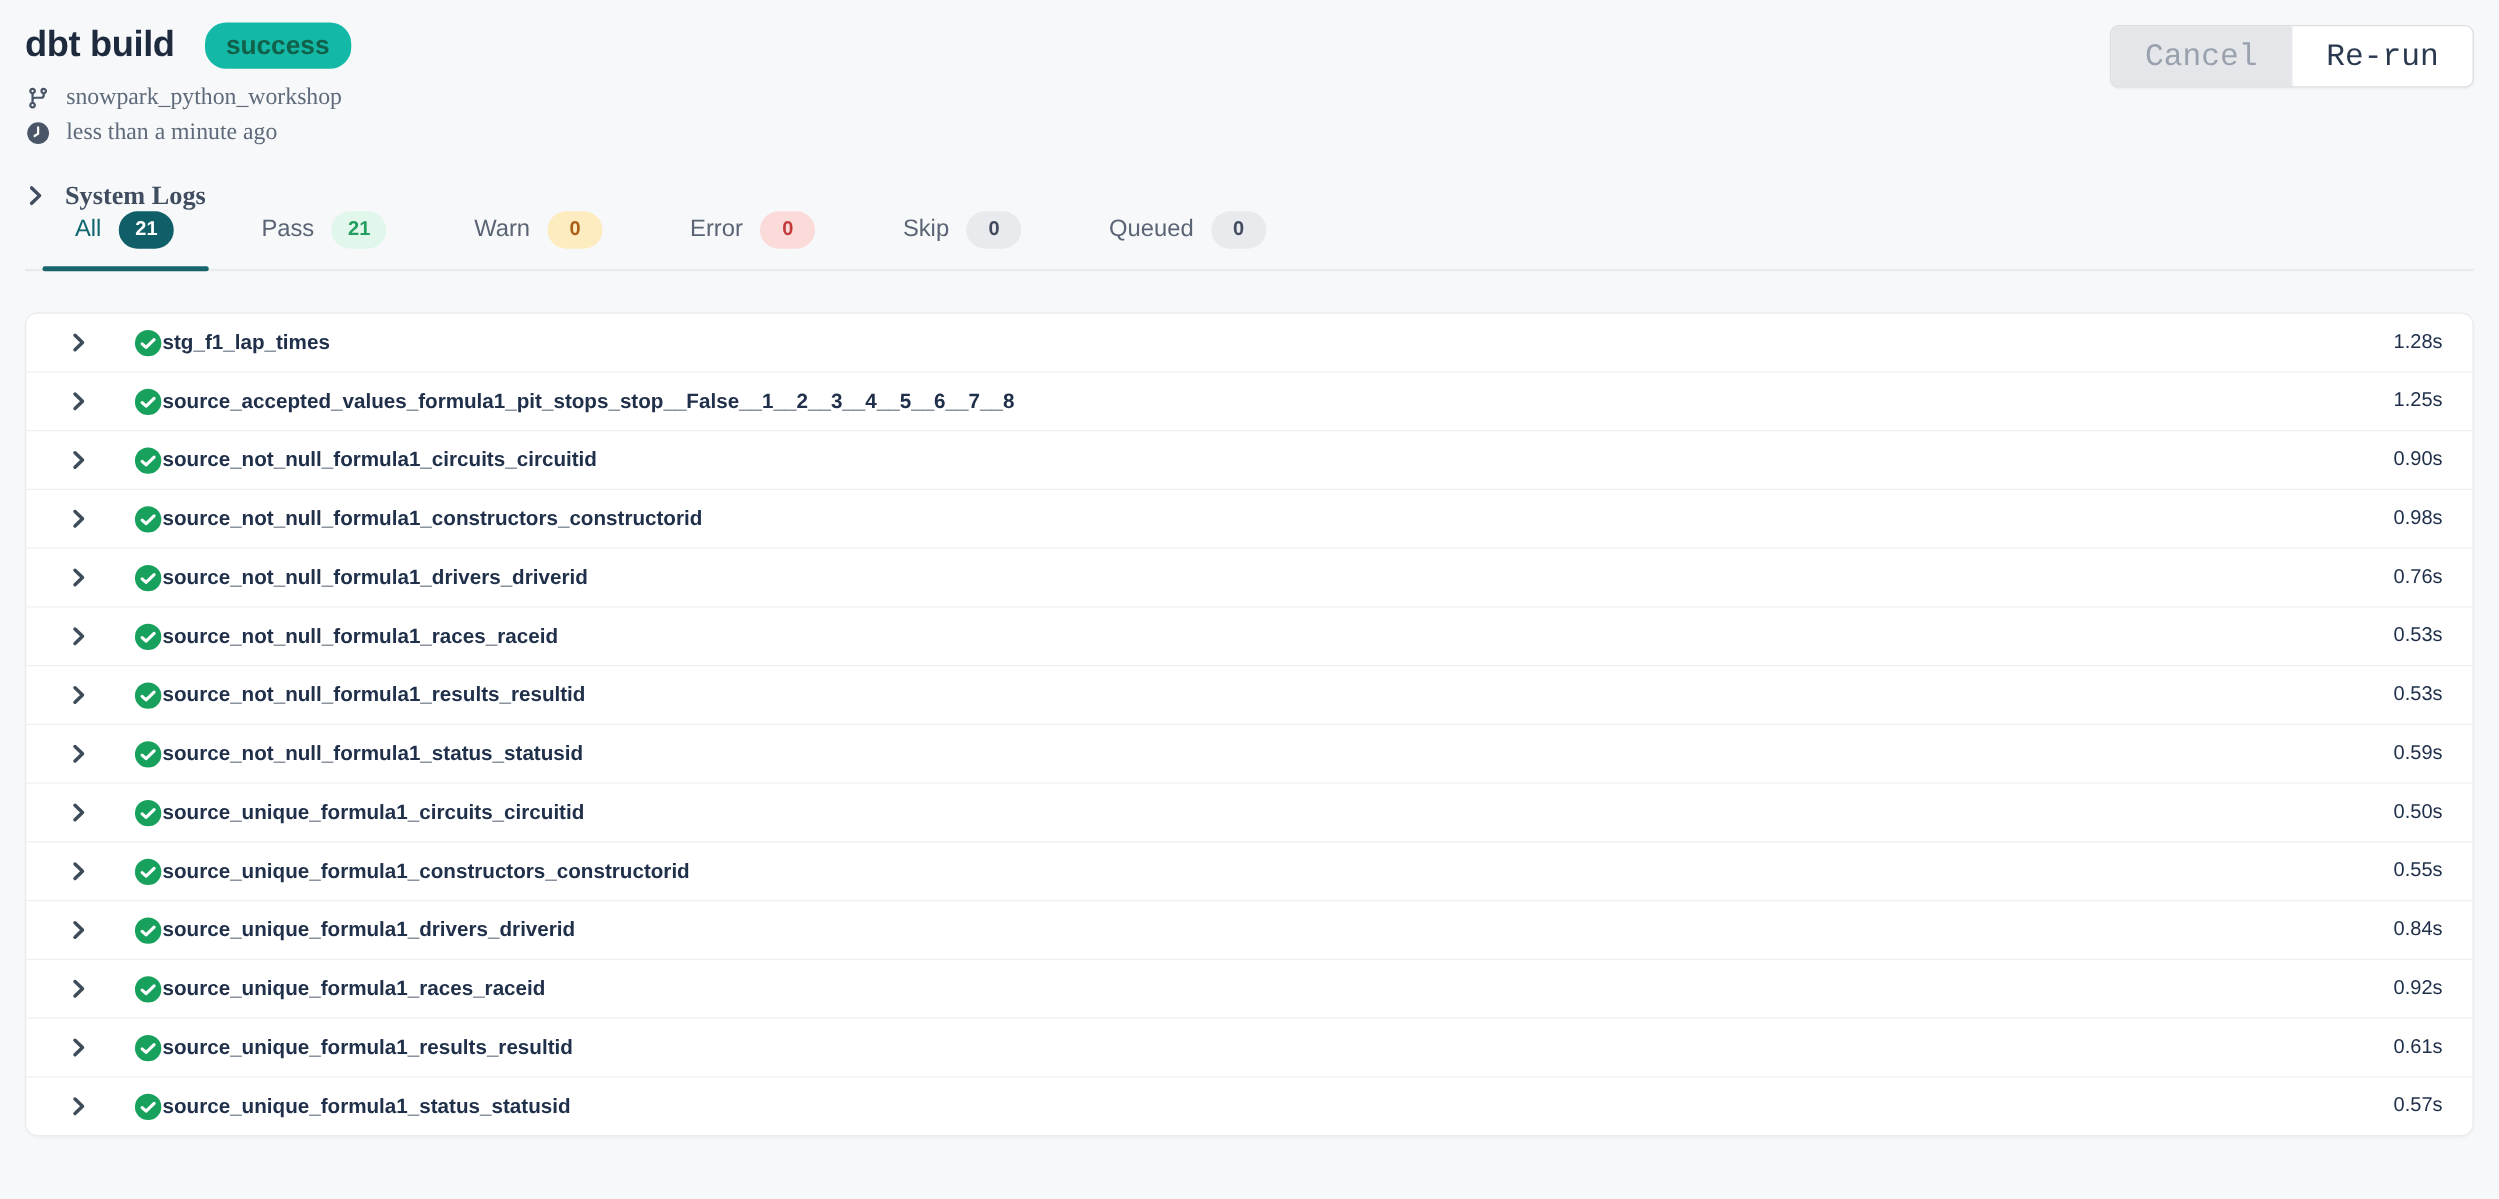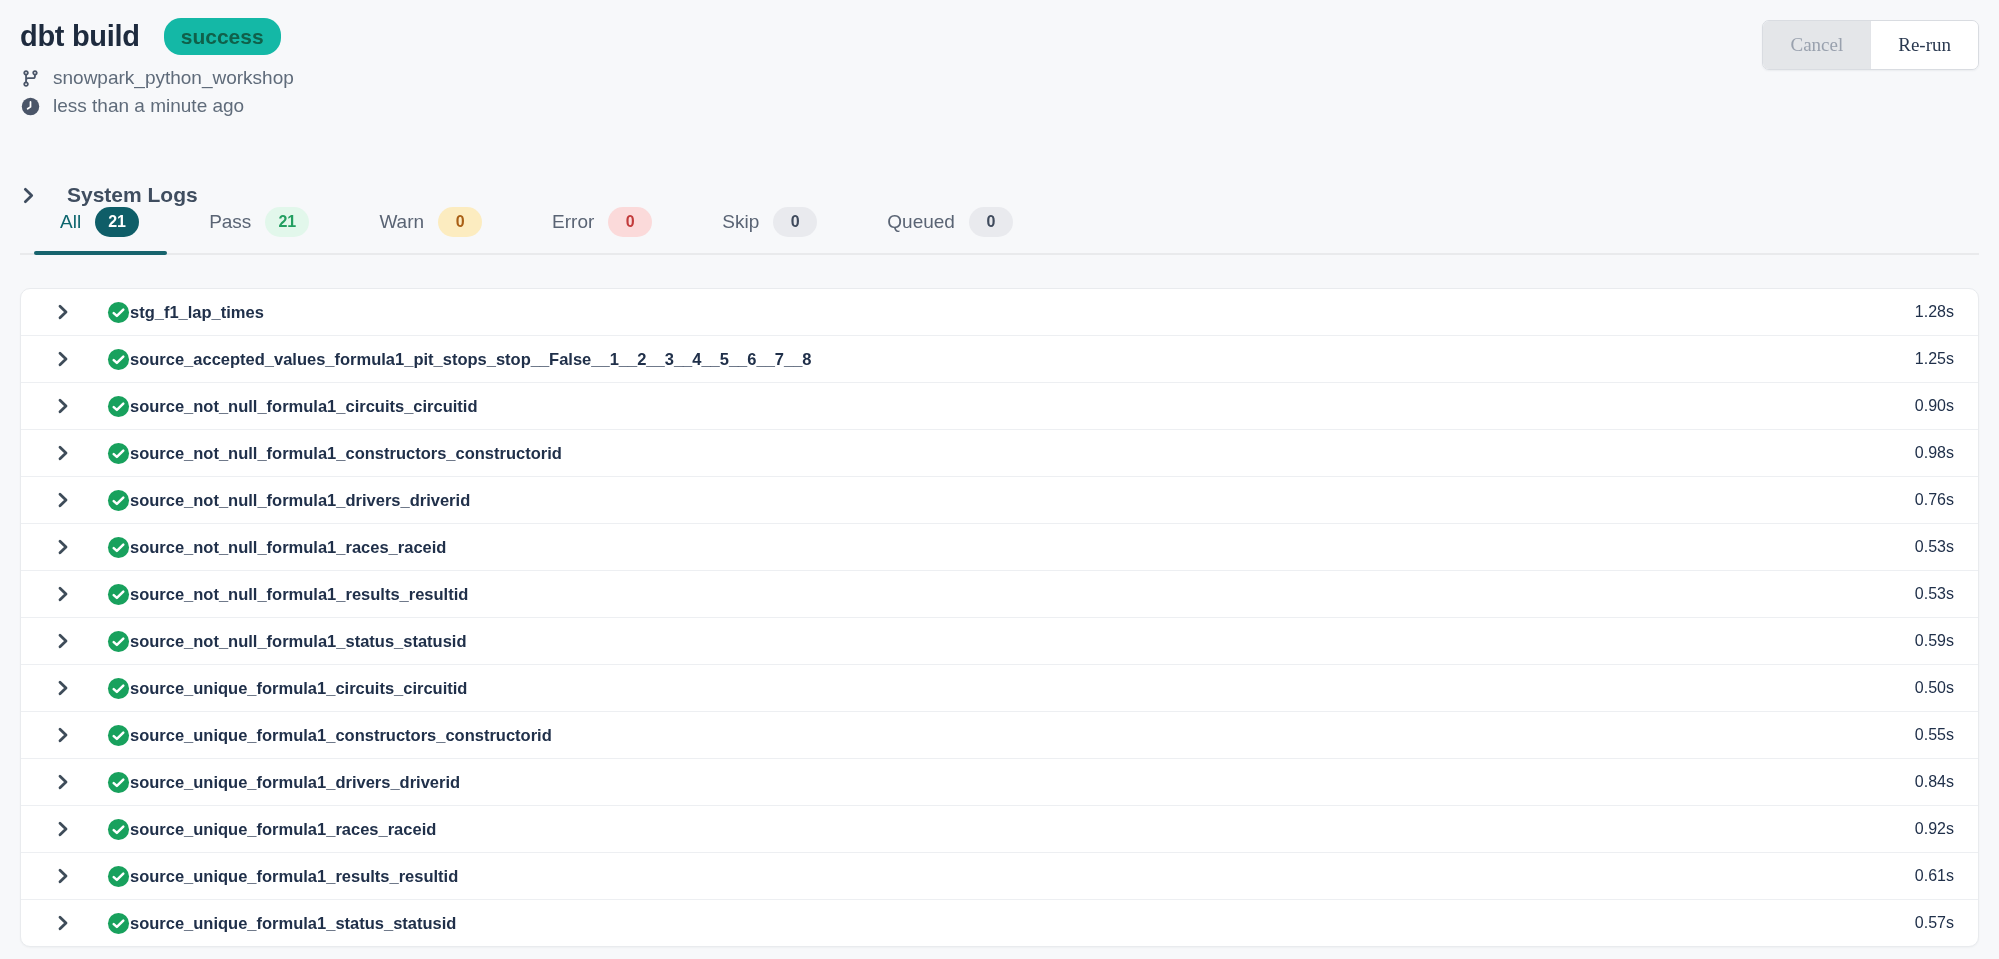--- a/index.html
+++ b/index.html
@@ -18,32 +18,32 @@
   .page-title{margin:0;font-size:29px;font-weight:700;color:#1e2b3e;letter-spacing:-0.3px;}
   .status-pill{
     background:#14b8a6;color:#10604a;
     font-size:21px;line-height:1;padding:8px 17px;border-radius:17px;font-weight:bold;
   }
   .btn-group{
     display:flex;border:1px solid #d9dce1;border-radius:7px;overflow:hidden;
     box-shadow:0 1px 2px rgba(30,43,62,.06);margin-top:2px;
   }
   .btn{
-    height:48px;padding:0 27px;font-size:19px;display:flex;align-items:center;
-    border:none;background:#fff;cursor:pointer;font-family:Liberation Serif, serif;
+    height:48px;padding:0 27px;font-size:25px;display:flex;align-items:center;
+    border:none;background:#fff;cursor:pointer;font-family:Liberation Mono, monospace;
   }
   .btn.cancel{background:#e4e6e9;color:#99a1ae;cursor:default;}
   .btn.rerun{background:#ffffff;color:#2a3950;border-left:1px solid #e2e4e8;font-weight:500;}
 
   .meta{margin-top:9px;}
-  .meta-row{display:flex;align-items:center;gap:13px;color:#5f6b7a;font-size:19px;line-height:28px;}
+  .meta-row{display:flex;align-items:center;gap:13px;color:#5f6b7a;font-size:19px;line-height:28px;font-family:Liberation Serif, serif;}
   .meta-row .micon{display:flex;color:#4a5568;width:20px;justify-content:center;}
 
   
-  .syslogs{display:flex;align-items:center;gap:30px;margin-top:63px;cursor:pointer;}
+  .syslogs{display:flex;align-items:center;gap:15px;margin-top:24px;cursor:pointer;font-family:Liberation Serif, serif;}
   .syslogs .chev{display:flex;color:#3f4d5f;}
   .syslogs-label{font-size:21px;font-weight:700;color:#3f4d5f;}
 
   
   .tab-bar{
     display:flex;gap:66px;
     border-bottom:2px solid #e9eaec;padding-left:38px;text-align:center;
   }
   .tab{
     position:relative;display:flex;align-items:center;gap:14px;

